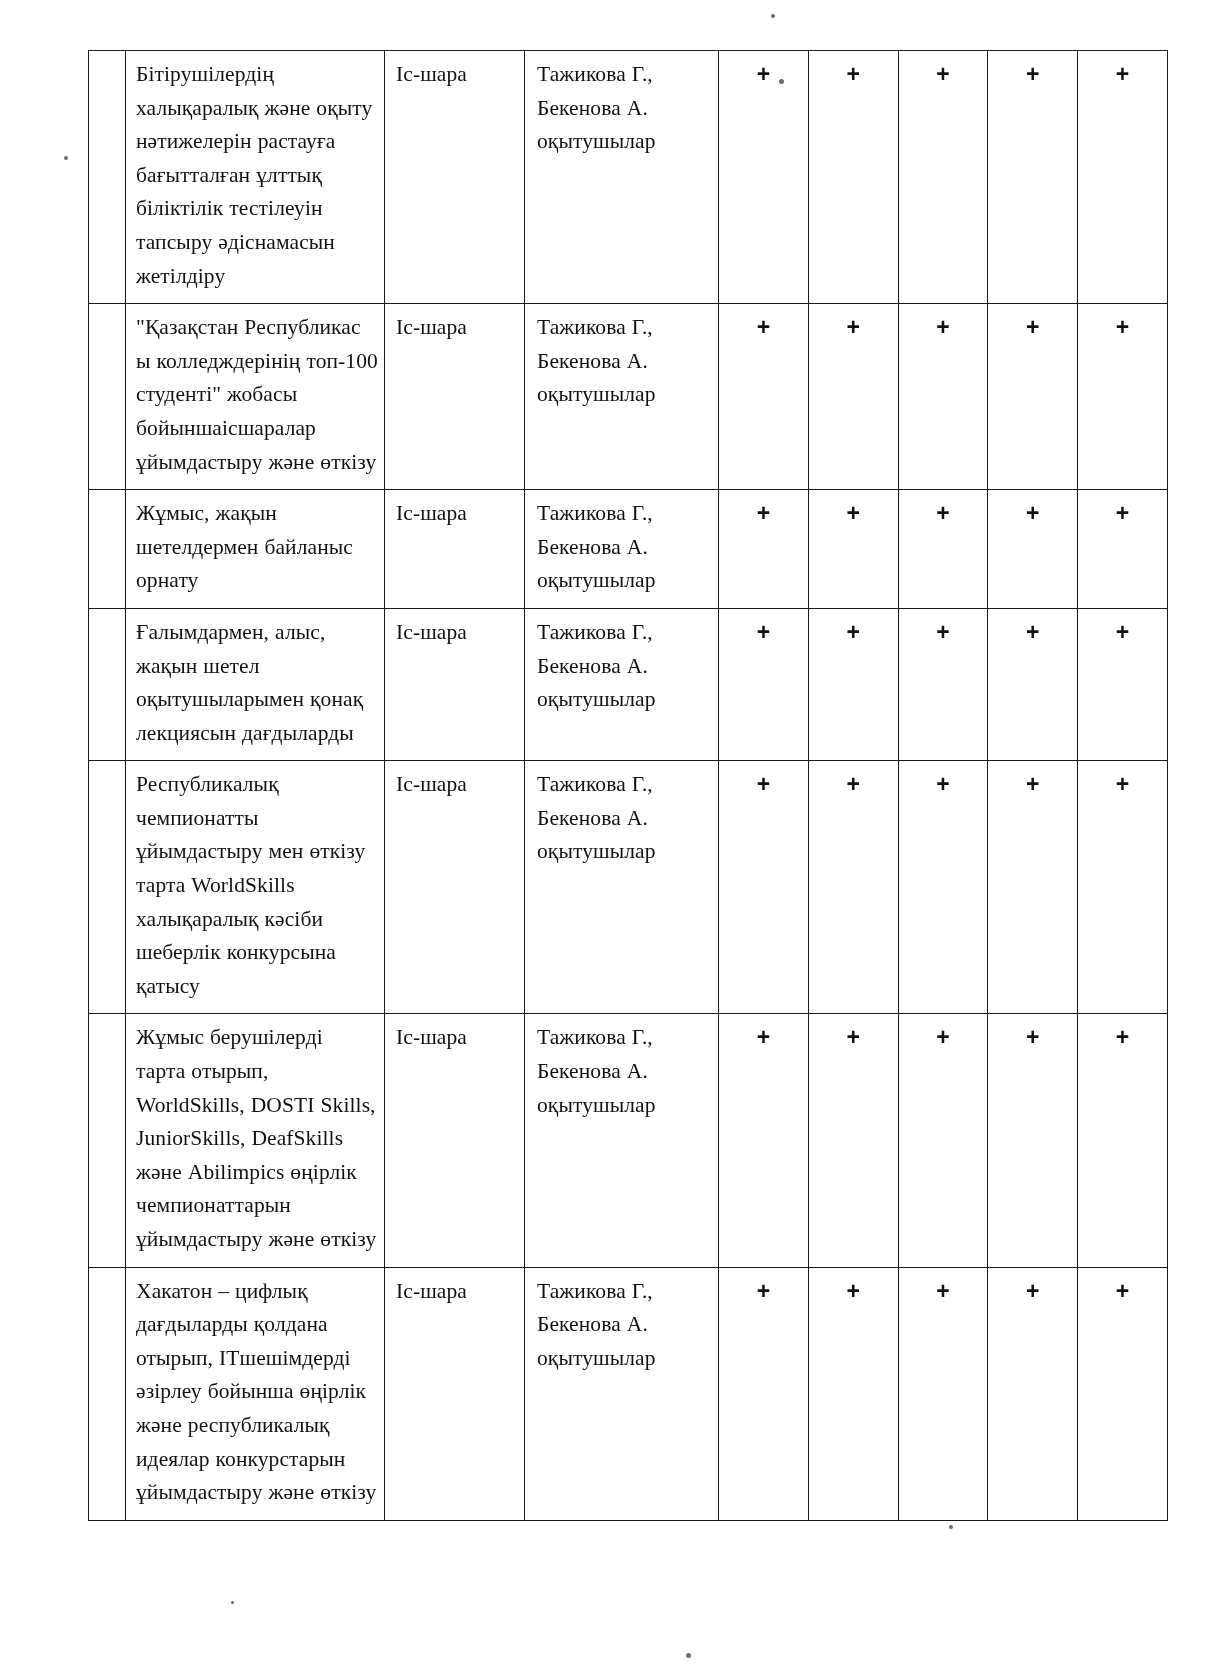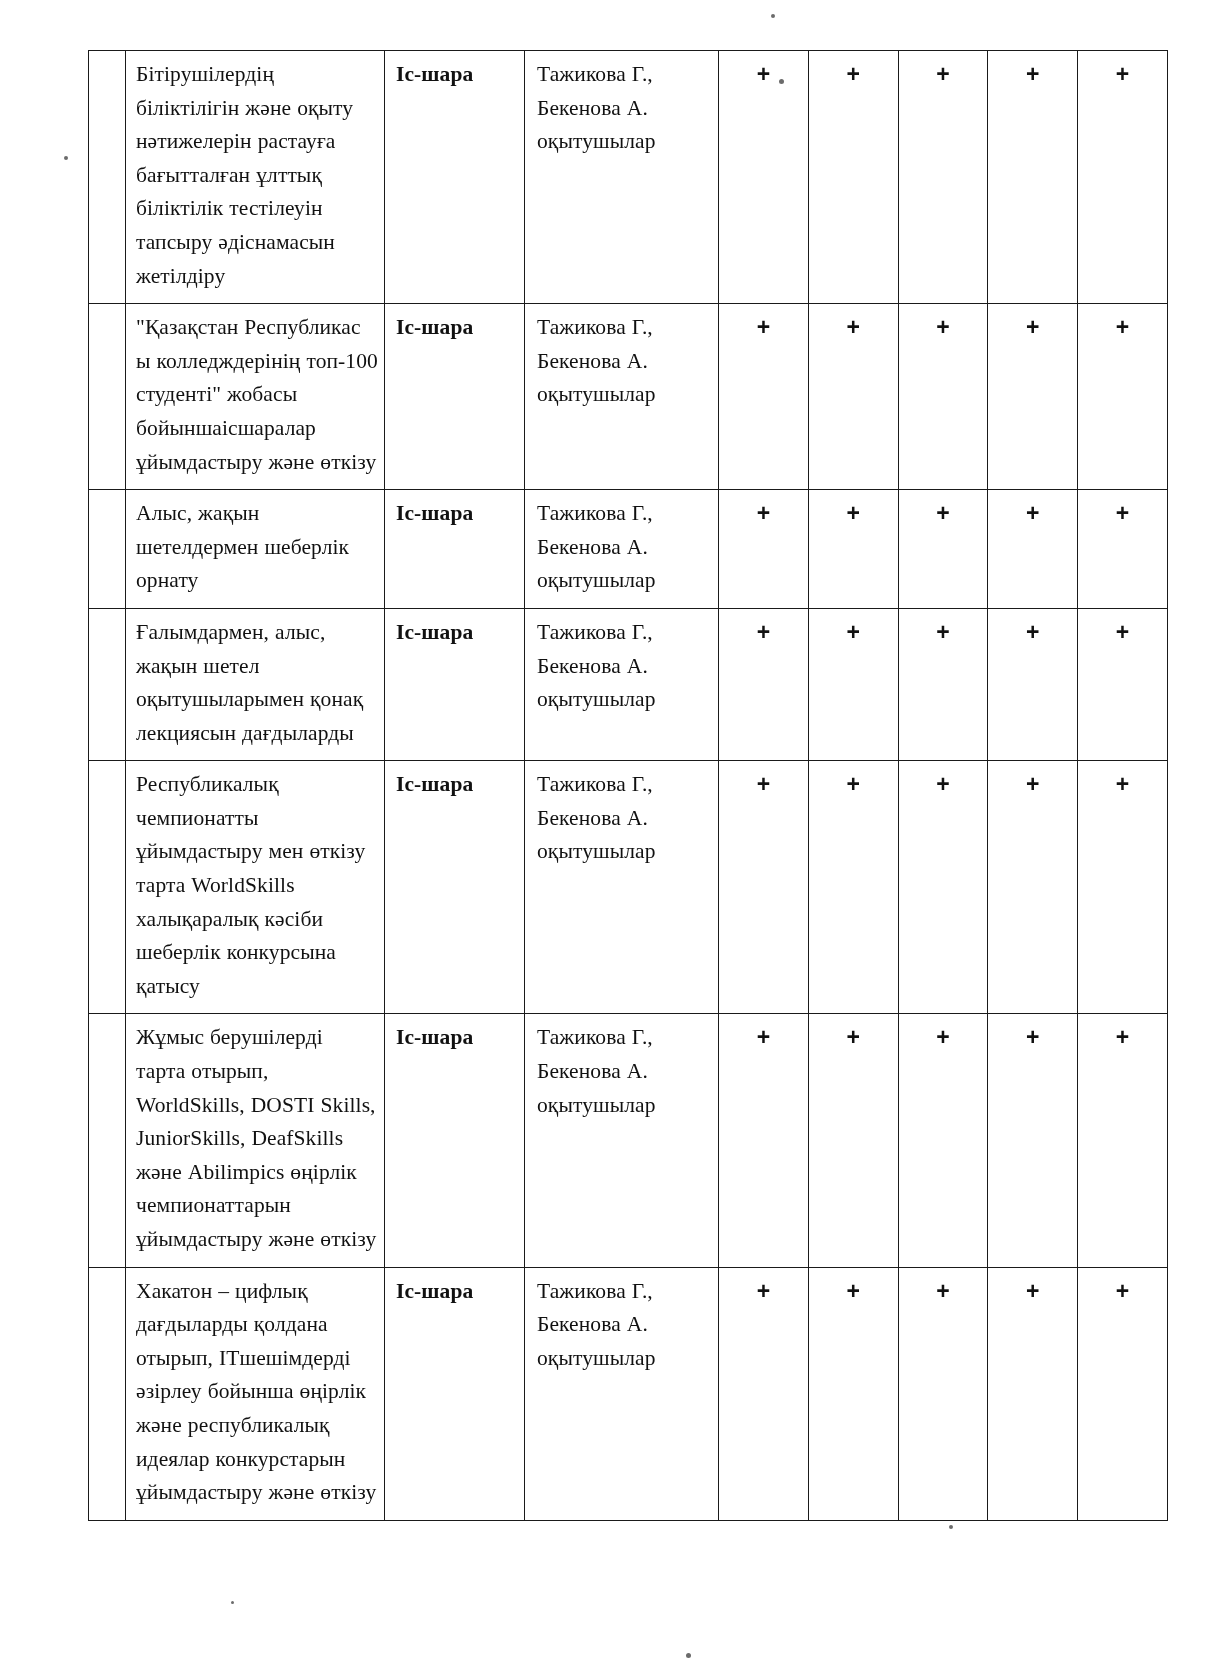--- a/index.html
+++ b/index.html
@@ -59,21 +59,21 @@
   .activity-text,
   .type-text,
   .resp-text {
     font-size: 21.5px;
     line-height: 33.6px;
     padding: 7px 6px 10px 10px;
     letter-spacing: .1px;
     word-spacing: .5px;
   }
 
-  .type-text { padding-left: 11px; font-weight: bold; }
+  .type-text { padding-left: 11px; }
   .resp-text { padding-left: 12px; }
 
   .mark-text {
     font-size: 23px;
     line-height: 30px;
     text-align: center;
     padding-top: 8px;
     font-family: "Liberation Sans", "DejaVu Sans", sans-serif;
     font-weight: 600;
   }
@@ -113,21 +113,21 @@
       <col class="c-mark">
       <col class="c-mark">
     </colgroup>
     <tbody>
 
       <tr>
         <td class="cell-num">
           <div class="activity-text"></div>
         </td>
         <td>
-          <div class="activity-text">Бітірушілердің біліктілігін және оқыту нәтижелерін растауға бағытталған ұлттық біліктілік тестілеуін тапсыру әдіснамасын жетілдіру</div>
+          <div class="activity-text">Бітірушілердің халықаралық және оқыту нәтижелерін растауға бағытталған ұлттық біліктілік тестілеуін тапсыру әдіснамасын жетілдіру</div>
         </td>
         <td>
           <div class="type-text">Іс-шара</div>
         </td>
         <td>
           <div class="resp-text">Тажикова Г., Бекенова А. оқытушылар</div>
         </td>
         <td class="mark-cell">
           <div class="mark-text">+</div>
           <div class="speck" style="left:60px;top:28px;width:5px;height:5px;"></div>
@@ -174,21 +174,21 @@
         <td class="mark-cell">
           <div class="mark-text">+</div>
         </td>
       </tr>
 
       <tr>
         <td class="cell-num">
           <div class="activity-text"></div>
         </td>
         <td>
-          <div class="activity-text">Алыс, жақын шетелдермен шеберлік орнату</div>
+          <div class="activity-text">Жұмыс, жақын шетелдермен байланыс орнату</div>
         </td>
         <td>
           <div class="type-text">Іс-шара</div>
         </td>
         <td>
           <div class="resp-text">Тажикова Г., Бекенова А. оқытушылар</div>
         </td>
         <td class="mark-cell">
           <div class="mark-text">+</div>
         </td>

